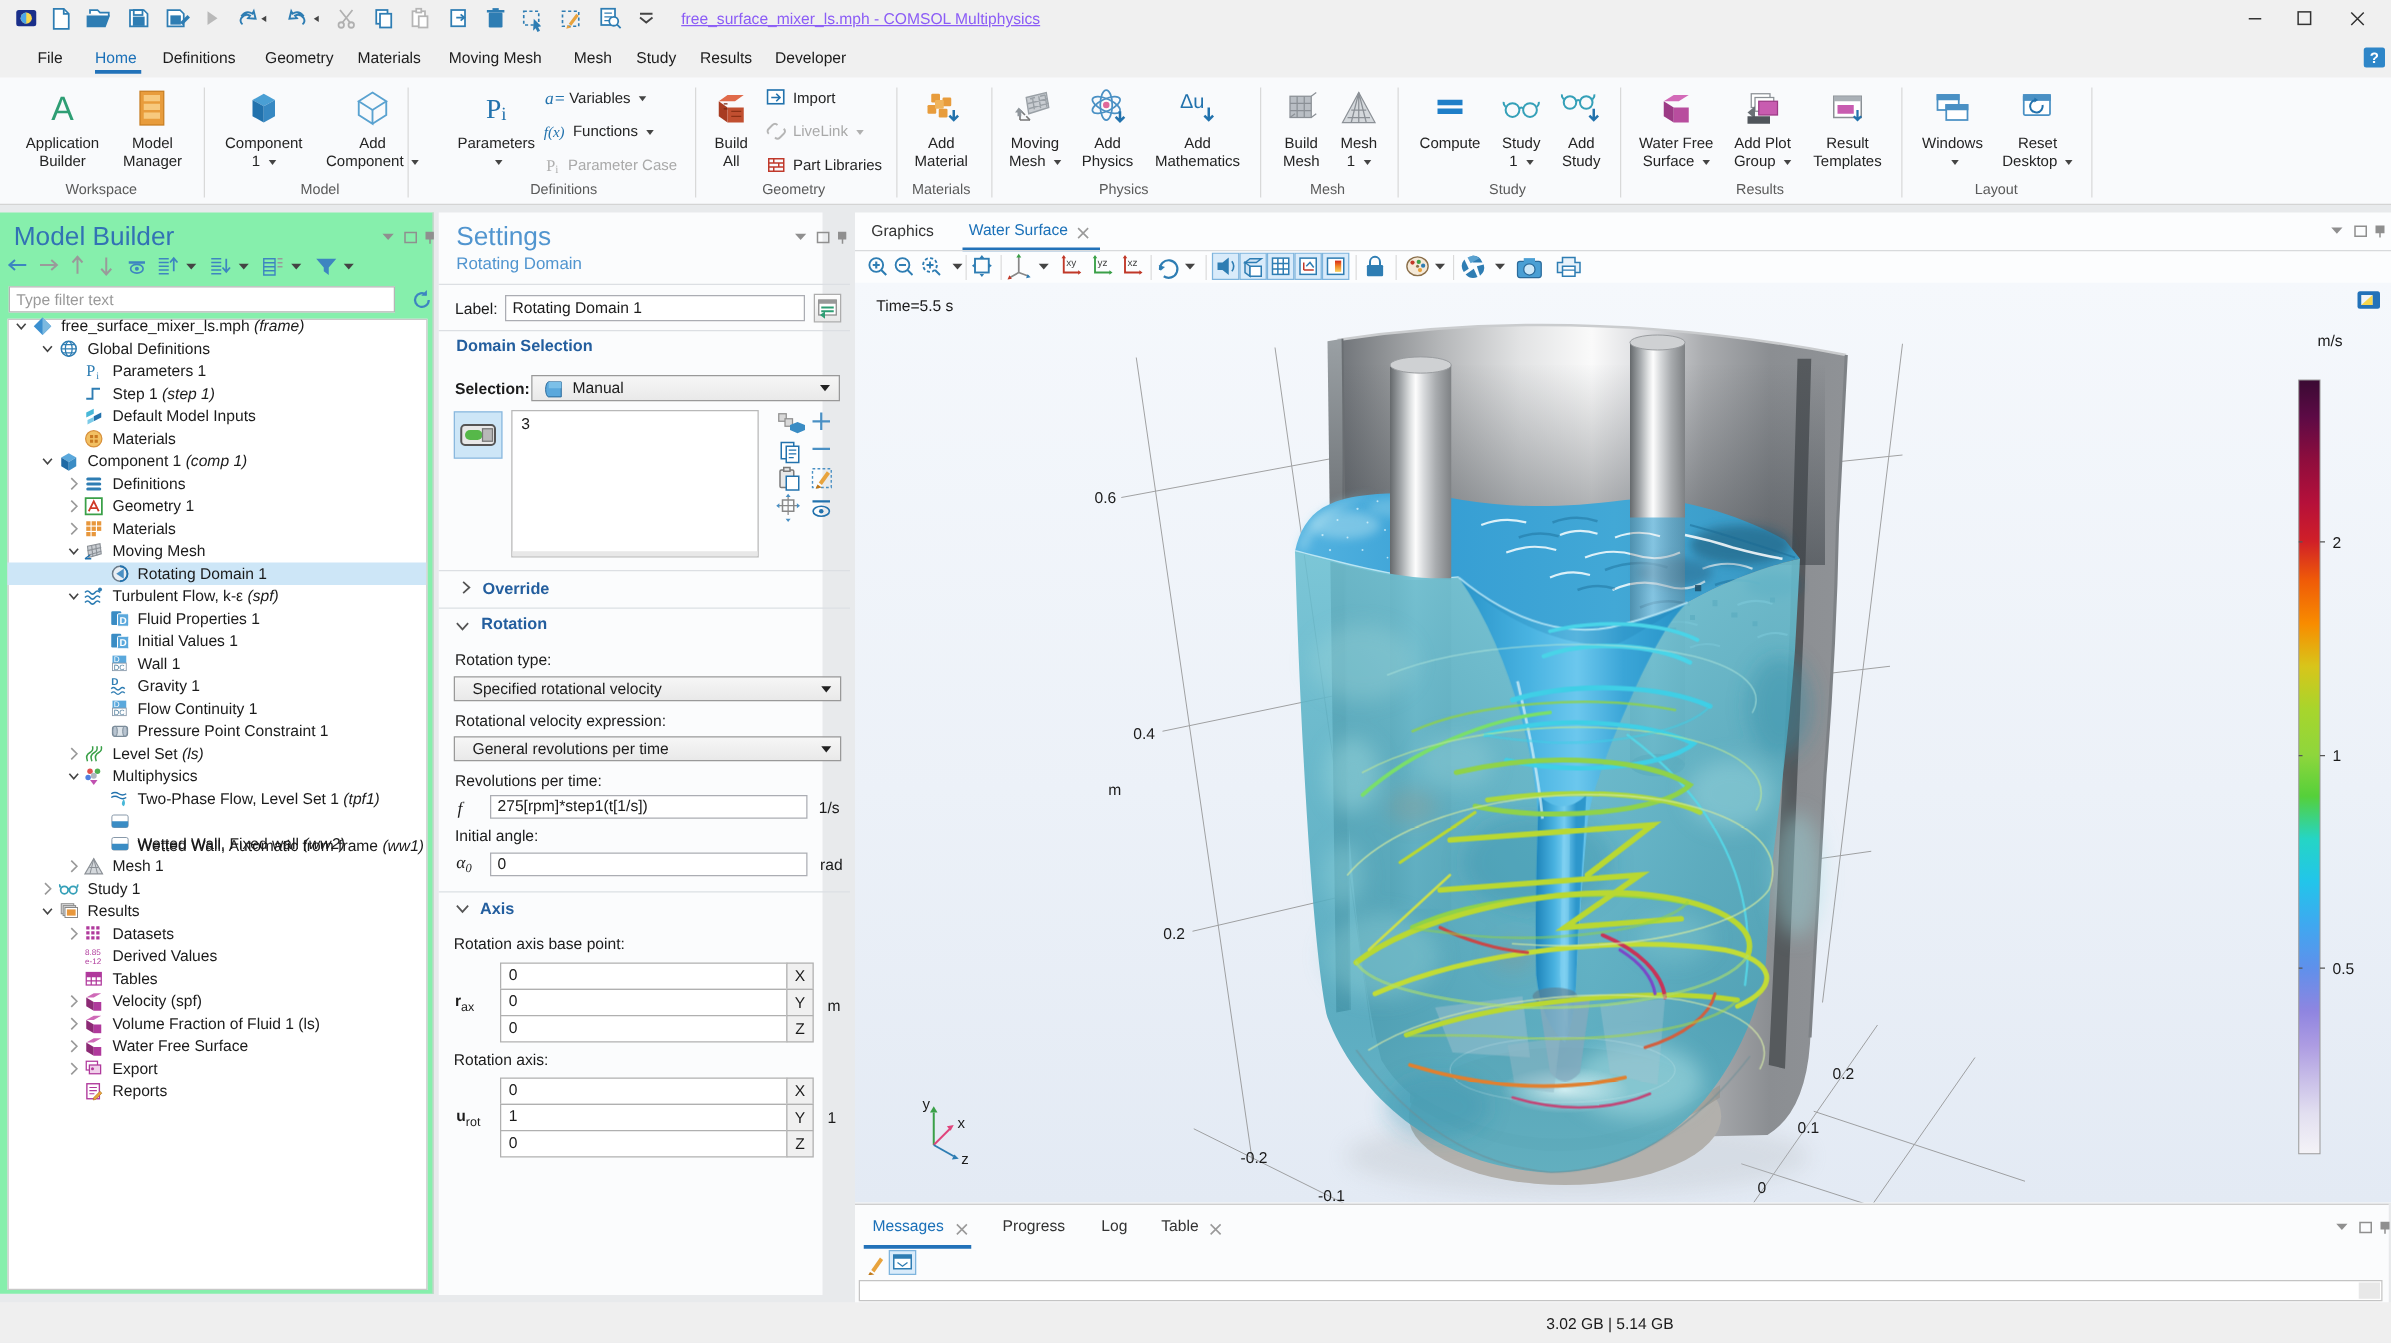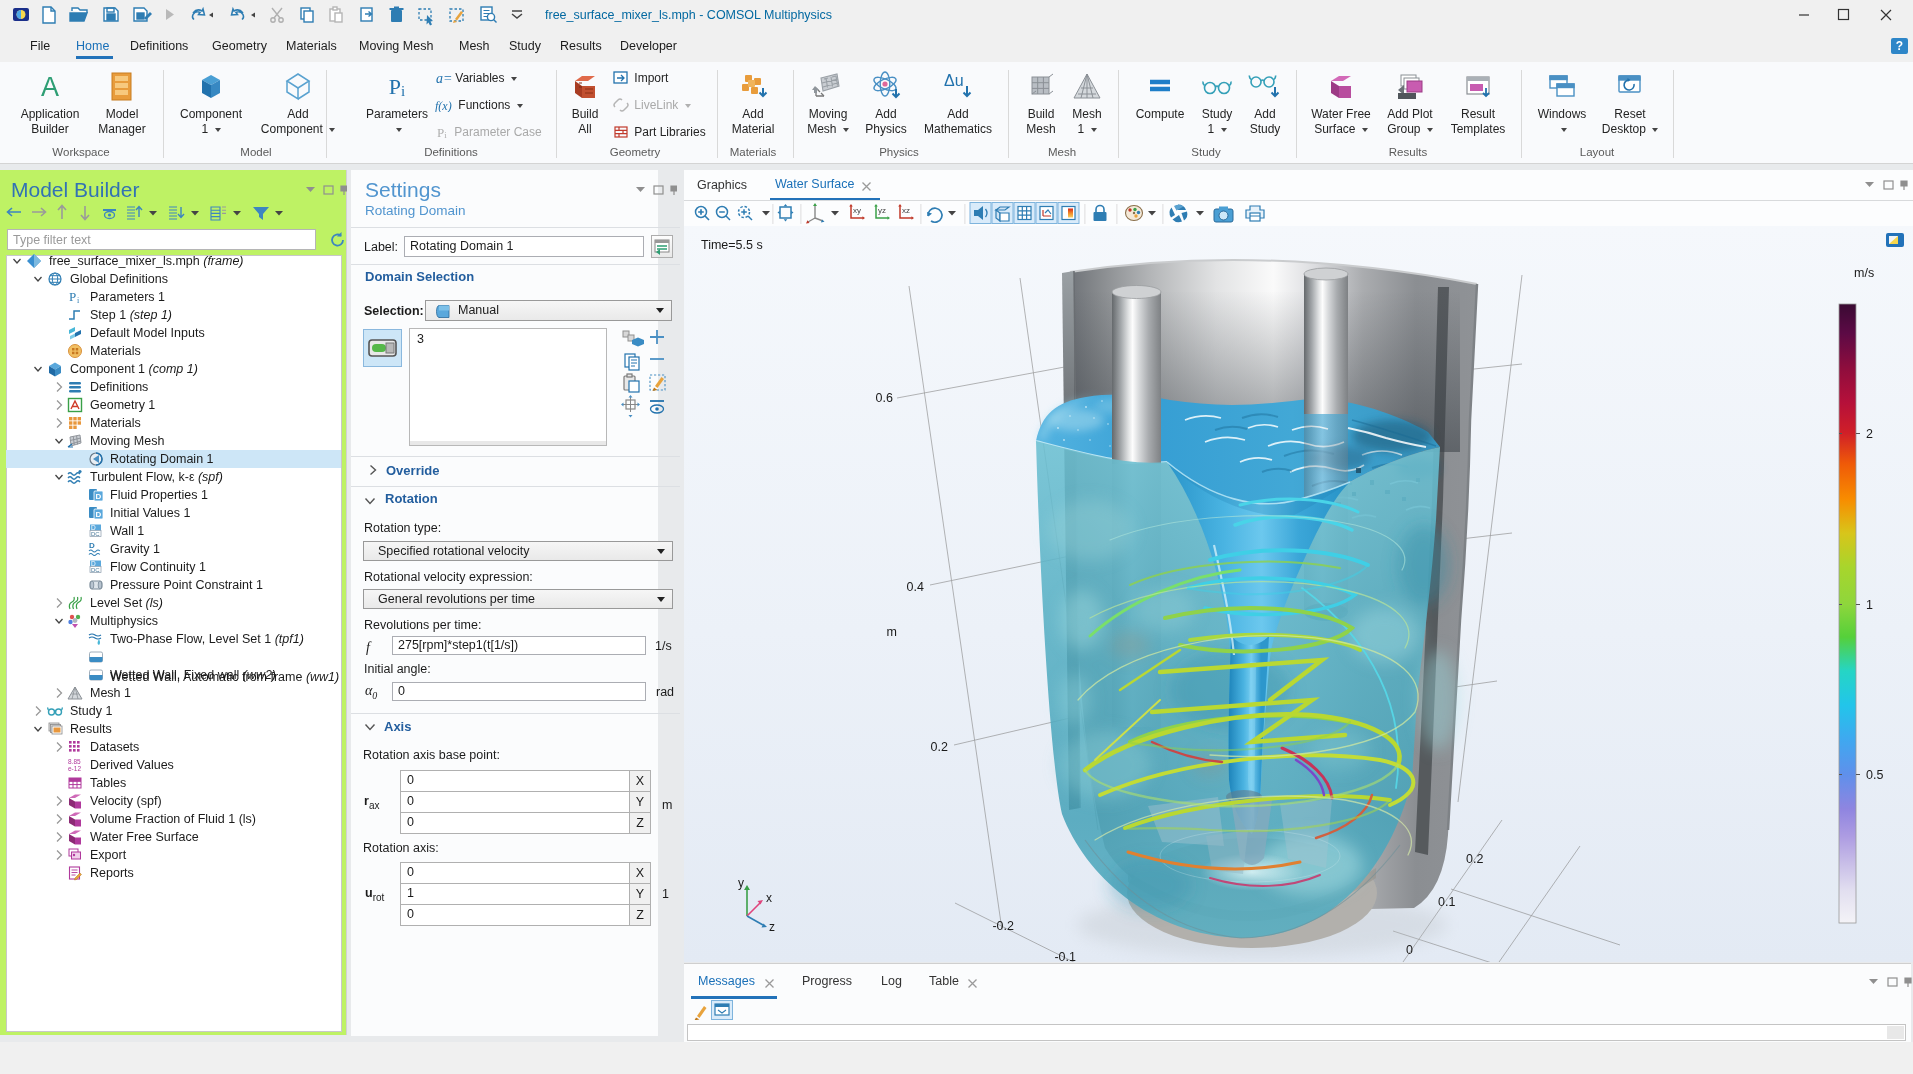--- a/index.html
+++ b/index.html
@@ -3,40 +3,40 @@
 <meta charset="utf-8">
 <style>
 * { margin:0; padding:0; box-sizing:border-box; }
 html,body { width:1913px; height:1074px; overflow:hidden; background:#f0f0f0;
   font-family:"Liberation Sans", sans-serif; font-size:12.5px; color:#1b1b1b; }
 .abs { position:absolute; }
 #app { position:relative; width:1913px; height:1074px; }
 
 
 #titlebar { position:absolute; left:0; top:0; width:1913px; height:30px; background:#f0f0f0; }
-#titlebar .ttl { position:absolute; left:545px; top:8px; font-size:12.5px; color:#0369a1; }
+#titlebar .ttl { position:absolute; left:545px; top:8px; font-size:12.5px; color:#8b5cf6;text-decoration:underline; }
 
 
 #menubar { position:absolute; left:0; top:30px; width:1913px; height:32px; background:#f0f0f0; }
 .menuitem { position:absolute; top:9px; font-size:12.5px; color:#1c1c1c; }
 .menuitem.active { color:#1a70b8; }
 
 
 #ribbon { position:absolute; left:0; top:62px; width:1913px; height:102px; background:#f9fafc; border-bottom:1px solid #d4d4d4; }
 .rsep { position:absolute; top:8px; height:88px; width:1px; background:#d9d9d9; }
 .rlabel { position:absolute; top:84px; width:120px; text-align:center; font-size:11.5px; color:#5a5a5a; }
 .rbtn { position:absolute; top:8px; text-align:center; font-size:12px; color:#242424; line-height:15px; }
 .rbtn .ric { display:block; margin:0 auto 3px auto; }
 .rsmall { position:absolute; font-size:12px; color:#242424; white-space:nowrap; }
 .rsmall.dis { color:#a9a9a9; }
 .caret { display:inline-block; width:0; height:0; border-left:3.5px solid transparent; border-right:3.5px solid transparent; border-top:4px solid #444; vertical-align:middle; margin-left:3px; }
 
 
 #mainband { position:absolute; left:0; top:164px; width:1913px; height:878px; background:#e8eaec; }
-#mbpanel { position:absolute; left:0; top:170px; width:347px; height:865px; background:#bef264; border-right:1px solid #d2d2d2; }
+#mbpanel { position:absolute; left:0; top:170px; width:347px; height:865px; background:#86efac; border-right:1px solid #d2d2d2; }
 #setpanel { position:absolute; left:351px; top:170px; width:307px; height:866px; background:#fbfcfd; }
 #gfxpanel { position:absolute; left:684px; top:170px; width:1229px; height:792px; background:#fcfdfe; }
 #msgpanel { position:absolute; left:684px; top:963px; width:1227px; height:79px; background:#fbfcfd; border-top:1px solid #cfcfcf;padding-left:32px; }
 #statusbar { position:absolute; left:0; top:1042px; width:1913px; height:32px; background:#efefef; }
 
 .ptitle { font-size:21px; }
 
 
 .slabel { position:absolute; font-size:12.5px; color:#1b1b1b; }
 .sechdr { position:absolute; font-size:13px; font-weight:bold; color:#235e9e; }
@@ -1391,13 +1391,16 @@
       <svg width="20" height="18">
           <rect x="3" y="3" width="14" height="11" fill="#fff" stroke="#2e7db3" stroke-width="1.2"></rect>
           <rect x="3" y="3" width="14" height="3" fill="#2e7db3"></rect>
           <path d="M6 9 l4 3 l4 -3" stroke="#2e7db3" stroke-width="1.1" fill="none"></path>
         </svg>
     </div>
     <div class="abs" style="left:3px;top:60px;width:1219px;height:17px;background:#fff;border:1px solid #c4c4c4;">
       <div class="abs" style="right:1px;top:1px;width:17px;height:13px;background:#e8e8e8;"></div>
     </div>
   </div>
+  <div id="statusbar">
+    <div class="abs" style="left:1237px; top:10px; font-size:12.5px; color:#1b1b1b;">3.02 GB | 5.14 GB</div>
+  </div>
 </div>
 
 </body></html>

